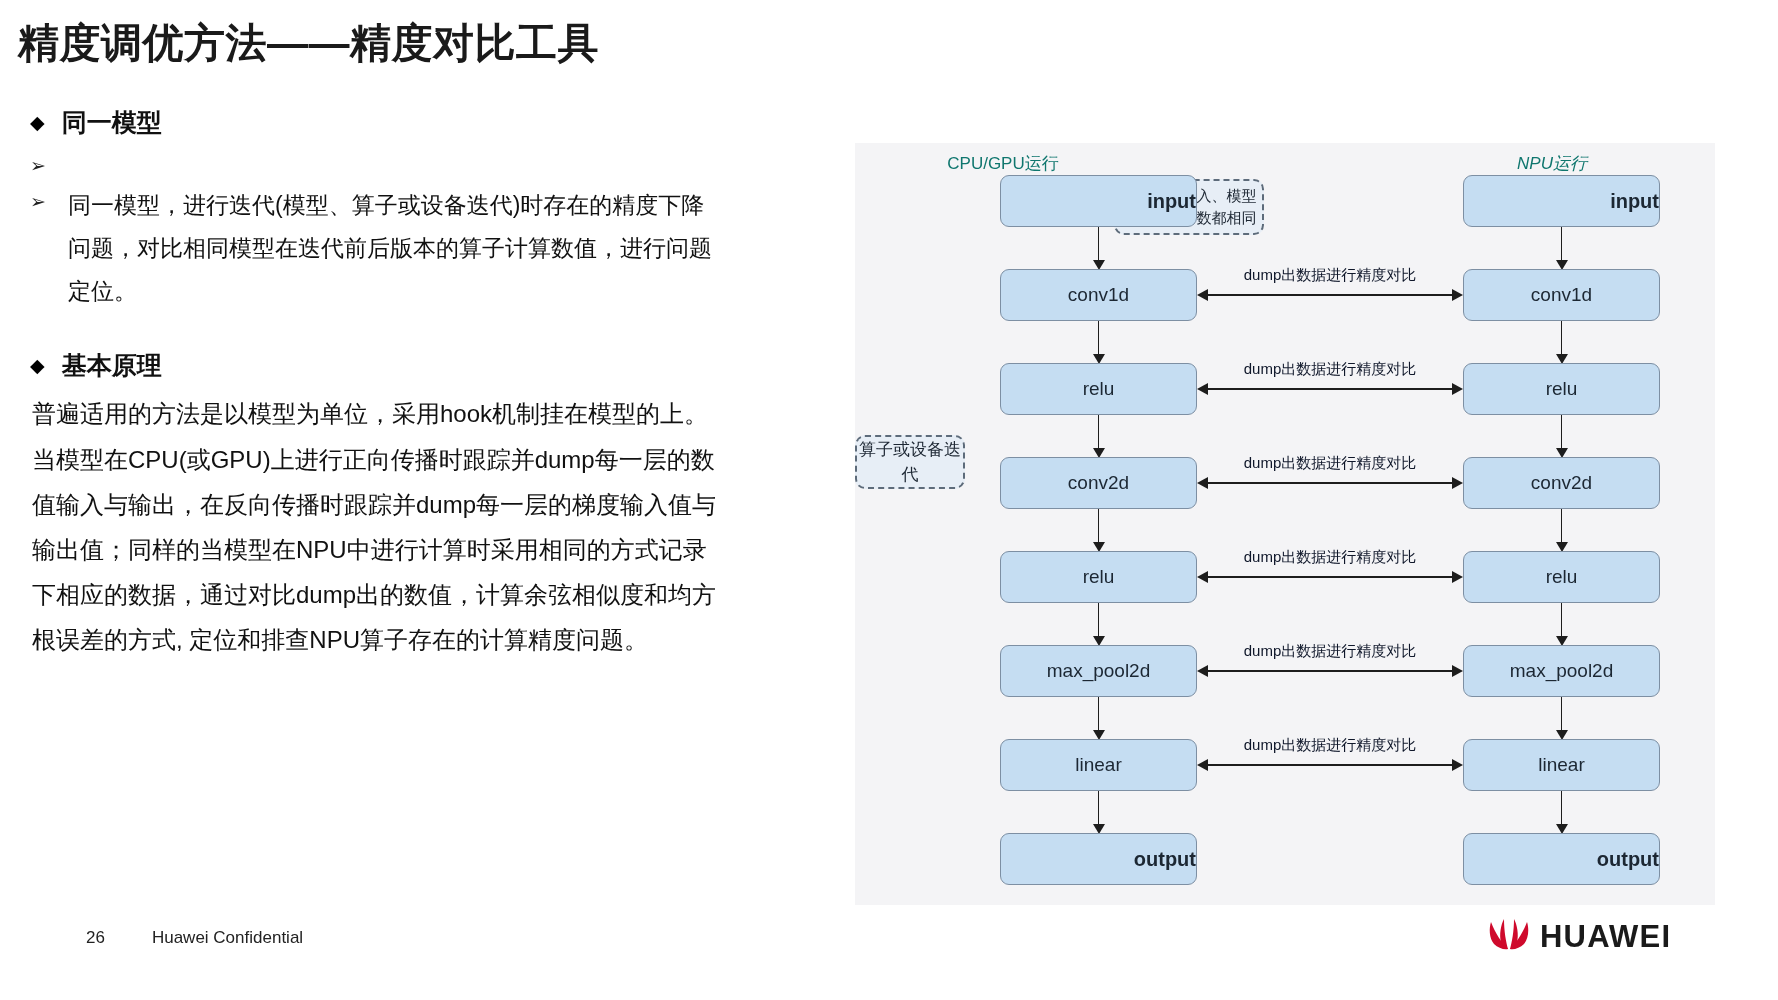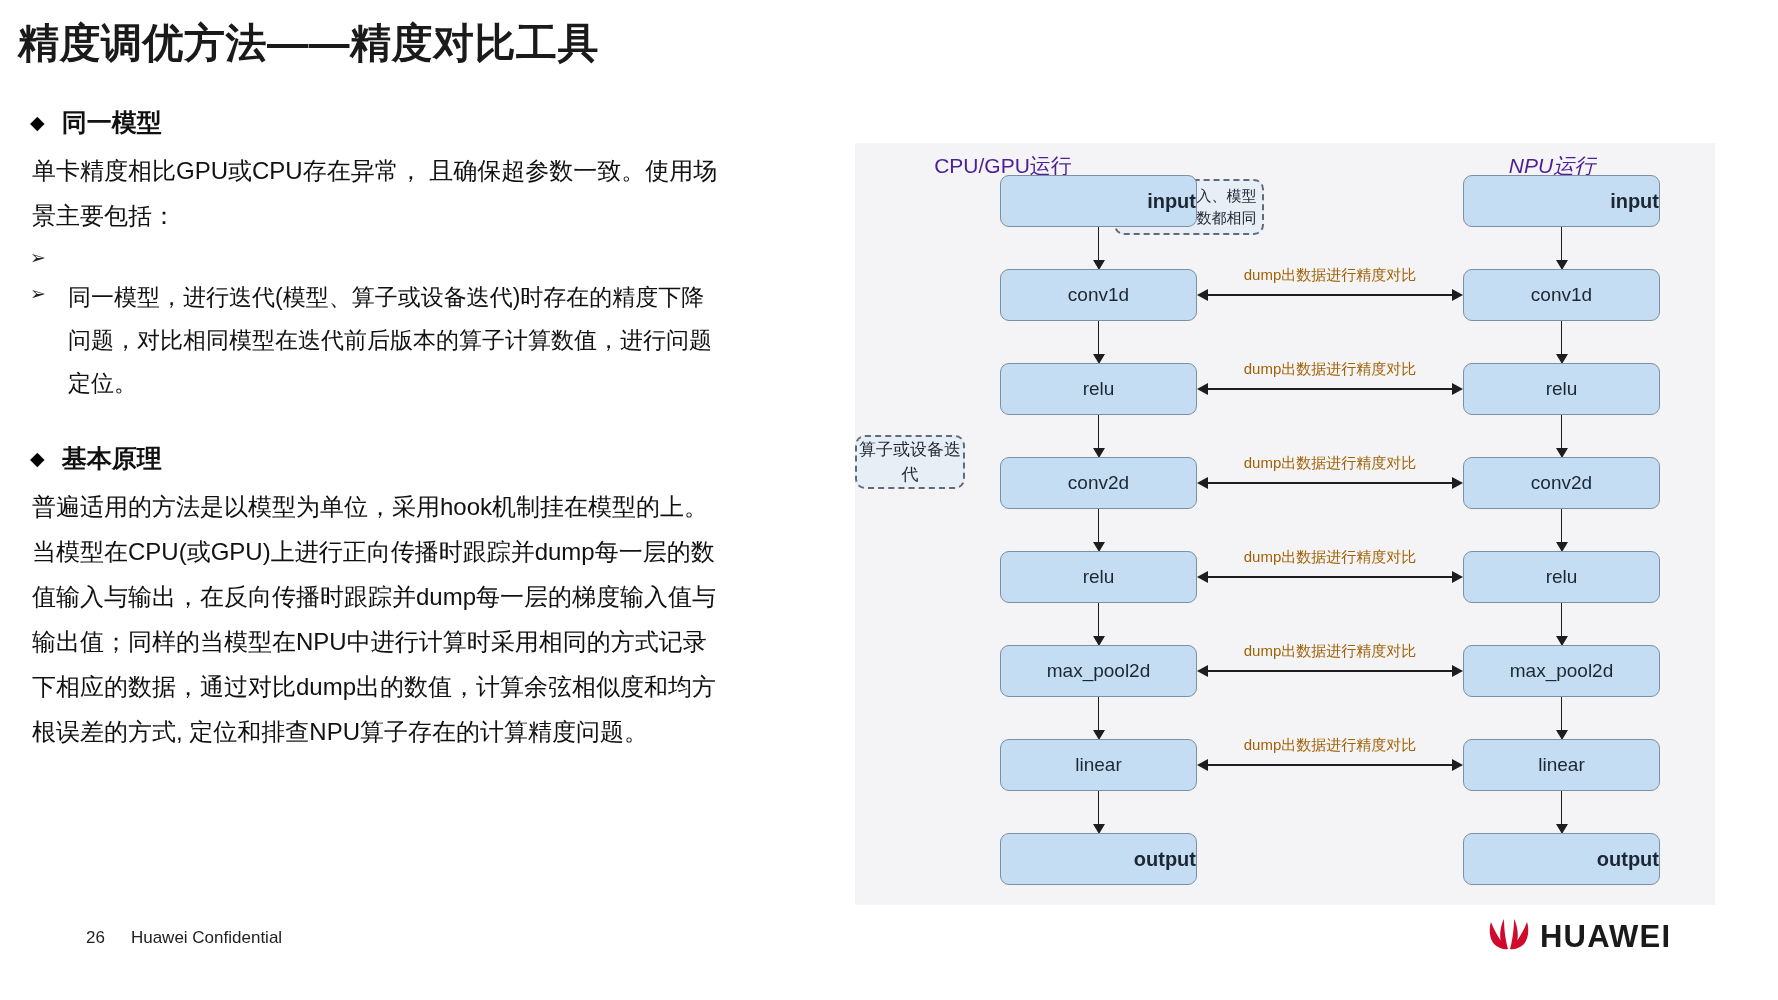--- a/index.html
+++ b/index.html
@@ -97,35 +97,35 @@
   
   .footer {
     position: absolute;
     left: 86px;
     top: 928px;
     display: flex;
     align-items: center;
     font-size: 17px;
     color: #222222;
   }
-  .footer .page-no { margin-right: 26px; }
+  .footer .page-no { margin-right: 47px; }
 
   
   .diagram {
     position: absolute;
     left: 855px;
     top: 143px;
     width: 860px;
     height: 762px;
     background: #f4f4f6;
   }
   .col-head {
     position: absolute;
-    font-size: 21px;
-    color: #4c1d95;
+    font-size: 17px;
+    color: #0f766e;
     white-space: nowrap;
     transform: translateX(-50%);
   }
   .node {
     position: absolute;
     width: 197px;
     height: 52px;
     box-sizing: border-box;
     background: #c5ddf2;
     border: 1.6px solid #7d8fa3;
@@ -166,21 +166,21 @@
   .hhead-r {
     position: absolute;
     width: 0; height: 0;
     border-top: 6px solid transparent;
     border-bottom: 6px solid transparent;
     border-left: 11px solid #1d1d1d;
   }
   .dump-label {
     position: absolute;
     font-size: 15px;
-    color: #a16207;
+    color: #0f172a;
     white-space: nowrap;
     transform: translateX(-50%);
   }
 
   .dashed-box {
     position: absolute;
     box-sizing: border-box;
     background: #e7eef6;
     border: 2px dashed #5d6b7a;
     border-radius: 10px;
@@ -217,21 +217,20 @@
 <body>
 
 <div class="slide-title">精度调优方法——精度对比工具</div>
 
 <div class="left-col">
 
   <div class="section-head">
     <span class="dia">◆</span>
     <span>同一模型</span>
   </div>
-  <p class="para">单卡精度相比GPU或CPU存在异常， 且确保超参数一致。使用场景主要包括：</p>
 
   <ul class="sub-list">
     <li>
       <span class="arrow">➢</span>
     </li>
     <li>
       <span class="arrow">➢</span>
       <span class="txt">同一模型，进行迭代(模型、算子或设备迭代)时存在的精度下降问题，对比相同模型在迭代前后版本的算子计算数值，进行问题定位。</span>
     </li>
   </ul>

